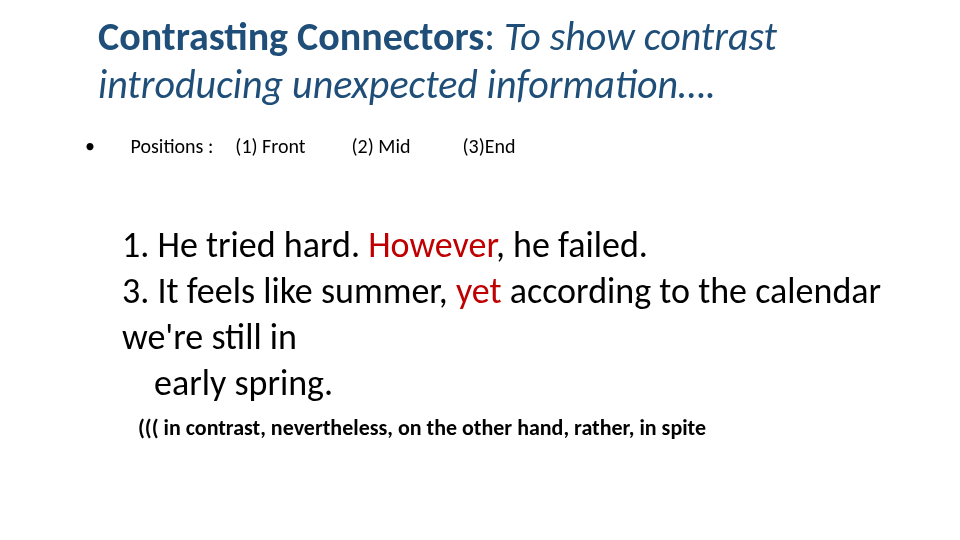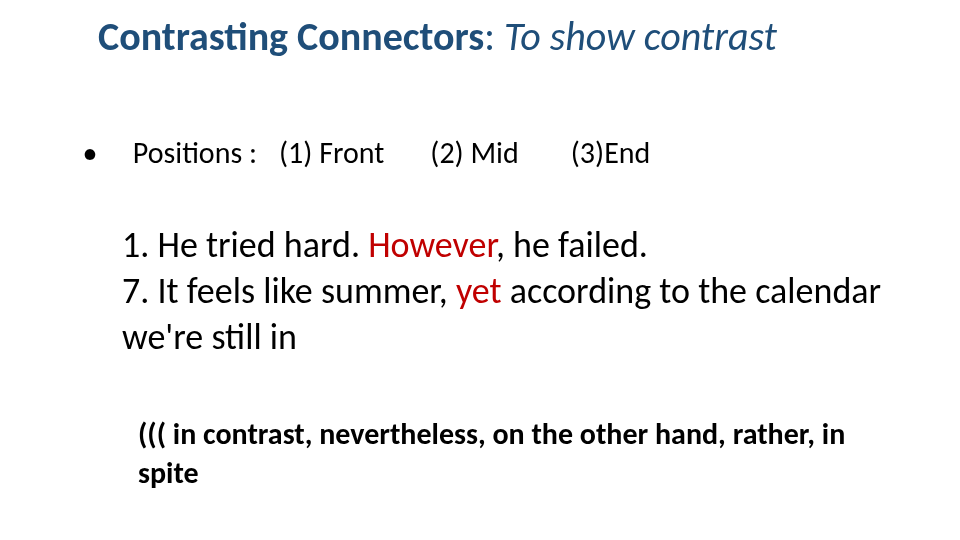--- a/index.html
+++ b/index.html
@@ -45,21 +45,21 @@
     top: 60px;
     left: 72px;
     font-size: 40px;
     font-style: italic;
     color: #1f4e79;
   }
   .positions-row {
     position: absolute;
     top: 134px;
     left: 50px;
-    font-size: 30px;
+    font-size: 20px;
     color: #000;
   }
   .bullet {
     display: inline-block;
     width: 28px;
     text-align: center;
     vertical-align: top;
   }
   .pos-label { }
   .pos-gap1 { display:inline-block; width: 22px; }
@@ -74,47 +74,49 @@
     line-height: 1.28;
   }
   .ex-line { display: block; }
   .ex-indent { padding-left: 32px; display:block; }
   .red { color: #c00000; }
   .synonyms {
     position: absolute;
     top: 414px;
     left: 112px;
     right: 100px;
-    font-size: 30px;
+    font-size: 22px;
     font-weight: 700;
     line-height: 1.3;
   }
   .syn-l2 { padding-left: 92px; display:block; }
 </style>
 </head>
 <body>
 
 <div class="slide">
 
   <div class="title-line">
     <span class="title-main">Contrasting Connectors</span><span class="title-colon">: </span><span class="title-sub">To show contrast</span>
   </div>
 
+  <div class="subtitle">introducing unexpected information….</div>
 
   <div class="positions-row">
     <span class="bullet">•</span>
     <span class="pos-gap1"></span><span class="pos-label">Positions :</span><span class="pos-gap1"></span><span>(1) Front</span><span class="pos-gap2"></span><span>(2) Mid</span><span class="pos-gap3"></span><span>(3)End</span>
   </div>
 
   <div class="examples">
     <span class="ex-line">
       <span>1. He tried hard. </span><span class="red">However</span><span>, he failed.</span>
     </span>
     <span class="ex-line">
-      <span>7. It feels like summer, </span><span class="red">yet </span><span>according to the calendar we're still in</span>
+      <span>3. It feels like summer, </span><span class="red">yet </span><span>according to the calendar we're still in</span>
     </span>
+    <span class="ex-indent">early spring.</span>
   </div>
 
   <div class="synonyms">
     <span>((( in contrast, nevertheless, on the other hand, rather, in spite</span>
   </div>
 
 </div>
 
 </body></html>

